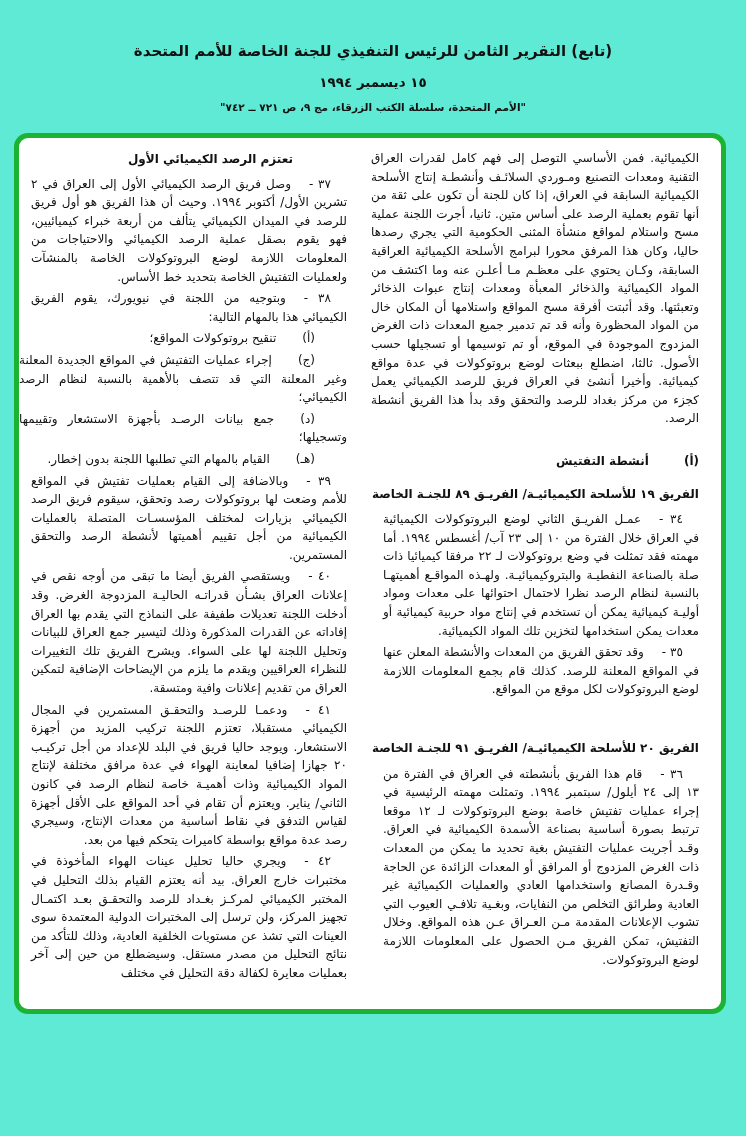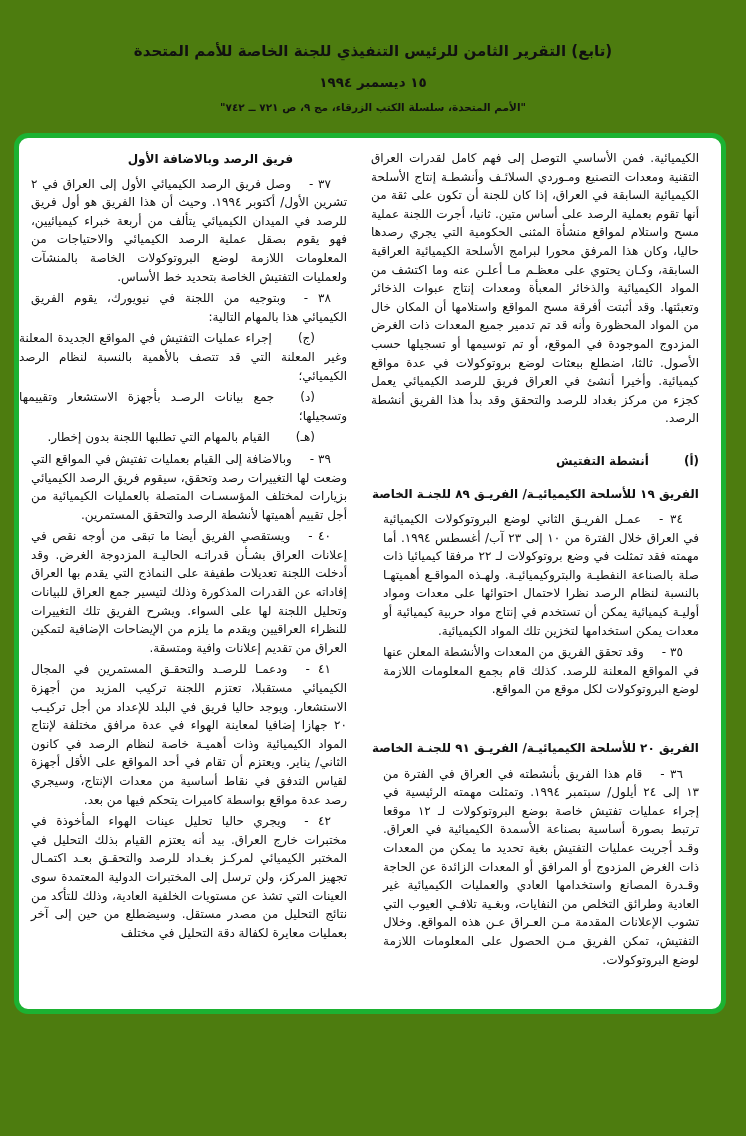--- a/index.html
+++ b/index.html
@@ -5,21 +5,21 @@
   html, body {
     margin: 0;
     padding: 0;
     background: #ffffff;
     font-family: "DejaVu Sans", sans-serif;
   }
   .page {
     position: relative;
     width: 746px;
     height: 1136px;
-    background: #4d7c0f;
+    background: #5eead4;
     overflow: hidden;
     direction: rtl;
     color: #111111;
   }
   
   .header {
     position: absolute;
     top: 42px;
     left: 0;
     width: 746px;
@@ -122,27 +122,28 @@
             <span class="marker">(أ)</span>
             <span>أنشطة التفتيش</span>
           </div>
           <div class="blk subheading"><span>الفريق ١٩ للأسلحة الكيميائيـة/ الفريـق ٨٩ للجنـة الخاصة</span></div>
           <div class="blk body indent"><span class="marker">٣٤ -</span><span>عمـل الفريـق الثاني لوضع البروتوكولات الكيميائية في العراق خلال الفترة من ١٠ إلى ٢٣ آب/ أغسطس ١٩٩٤. أما مهمته فقد تمثلت في وضع بروتوكولات لـ ٢٢ مرفقا كيميائيا ذات صلة بالصناعة النفطيـة والبتروكيميائيـة. ولهـذه المواقـع أهميتهـا بالنسبة لنظام الرصد نظرا لاحتمال احتوائها على معدات ومواد أوليـة كيميائية يمكن أن تستخدم في إنتاج مواد حربية كيميائية أو معدات يمكن استخدامها لتخزين تلك المواد الكيميائية.</span></div>
           <div class="blk body indent"><span class="marker">٣٥ -</span><span>وقد تحقق الفريق من المعدات والأنشطة المعلن عنها في المواقع المعلنة للرصد. كذلك قام بجمع المعلومات اللازمة لوضع البروتوكولات لكل موقع من المواقع.</span></div>
           <div class="blk subheading big-gap"><span>الفريق ٢٠ للأسلحة الكيميائيـة/ الفريـق ٩١ للجنـة الخاصة</span></div>
           <div class="blk body indent"><span class="marker">٣٦ -</span><span>قام هذا الفريق بأنشطته في العراق في الفترة من ١٣ إلى ٢٤ أيلول/ سبتمبر ١٩٩٤. وتمثلت مهمته الرئيسية في إجراء عمليات تفتيش خاصة بوضع البروتوكولات لـ ١٢ موقعا ترتبط بصورة أساسية بصناعة الأسمدة الكيميائية في العراق. وقـد أجريت عمليات التفتيش بغية تحديد ما يمكن من المعدات ذات الغرض المزدوج أو المرافق أو المعدات الزائدة عن الحاجة وقـدرة المصانع واستخدامها العادي والعمليات الكيميائية غير العادية وطرائق التخلص من النفايات، وبغـية تلافـي العيوب التي تشوب الإعلانات المقدمة مـن العـراق عـن هذه المواقع. وخلال التفتيش، تمكن الفريق مـن الحصول على المعلومات اللازمة لوضع البروتوكولات.</span></div>
         </div>
       <div class="col">
-          <div class="blk heading"><span>فريق الرصد وبالاضافة الأول</span></div>
+          <div class="blk heading"><span>تعتزم الرصد الكيميائي الأول</span></div>
           <div class="blk body indent"><span class="marker">٣٧ -</span><span>وصل فريق الرصد الكيميائي الأول إلى العراق في ٢ تشرين الأول/ أكتوبر ١٩٩٤. وحيث أن هذا الفريق هو أول فريق للرصد في الميدان الكيميائي يتألف من أربعة خبراء كيميائيين، فهو يقوم بصقل عملية الرصد الكيميائي والاحتياجات من المعلومات اللازمة لوضع البروتوكولات الخاصة بالمنشآت ولعمليات التفتيش الخاصة بتحديد خط الأساس.</span></div>
           <div class="blk body indent"><span class="marker">٣٨ -</span><span>وبتوجيه من اللجنة في نيويورك، يقوم الفريق الكيميائي هذا بالمهام التالية:</span></div>
+          <div class="blk list-item"><span class="marker">(أ)</span><span>تنقيح بروتوكولات المواقع؛</span></div>
           <div class="blk list-item"><span class="marker">(ج)</span><span>إجراء عمليات التفتيش في المواقع الجديدة المعلنة وغير المعلنة التي قد تتصف بالأهمية بالنسبة لنظام الرصد الكيميائي؛</span></div>
           <div class="blk list-item"><span class="marker">(د)</span><span>جمع بيانات الرصـد بأجهزة الاستشعار وتقييمها وتسجيلها؛</span></div>
           <div class="blk list-item"><span class="marker">(هـ)</span><span>القيام بالمهام التي تطلبها اللجنة بدون إخطار.</span></div>
-          <div class="blk body indent"><span class="marker">٣٩ -</span><span>وبالاضافة إلى القيام بعمليات تفتيش في المواقع التي وضعت لها التغييرات رصد وتحقق، سيقوم فريق الرصد الكيميائي بزيارات لمختلف المؤسسـات المتصلة بالعمليات الكيميائية من أجل تقييم أهميتها لأنشطة الرصد والتحقق المستمرين.</span></div>
+          <div class="blk body indent"><span class="marker">٣٩ -</span><span>وبالاضافة إلى القيام بعمليات تفتيش في المواقع للأمم وضعت لها بروتوكولات رصد وتحقق، سيقوم فريق الرصد الكيميائي بزيارات لمختلف المؤسسـات المتصلة بالعمليات الكيميائية من أجل تقييم أهميتها لأنشطة الرصد والتحقق المستمرين.</span></div>
           <div class="blk body indent"><span class="marker">٤٠ -</span><span>ويستقصي الفريق أيضا ما تبقى من أوجه نقص في إعلانات العراق بشـأن قدراتـه الحاليـة المزدوجة الغرض. وقد أدخلت اللجنة تعديلات طفيفة على النماذج التي يقدم بها العراق إفاداته عن القدرات المذكورة وذلك لتيسير جمع العراق للبيانات وتحليل اللجنة لها على السواء. ويشرح الفريق تلك التغييرات للنظراء العراقيين ويقدم ما يلزم من الإيضاحات الإضافية لتمكين العراق من تقديم إعلانات وافية ومتسقة.</span></div>
           <div class="blk body indent"><span class="marker">٤١ -</span><span>ودعمـا للرصـد والتحقـق المستمرين في المجال الكيميائي مستقبلا، تعتزم اللجنة تركيب المزيد من أجهزة الاستشعار. ويوجد حاليا فريق في البلد للإعداد من أجل تركيـب ٢٠ جهازا إضافيا لمعاينة الهواء في عدة مرافق مختلفة لإنتاج المواد الكيميائية وذات أهميـة خاصة لنظام الرصد في كانون الثاني/ يناير. ويعتزم أن تقام في أحد المواقع على الأقل أجهزة لقياس التدفق في نقاط أساسية من معدات الإنتاج، وسيجري رصد عدة مواقع بواسطة كاميرات يتحكم فيها من بعد.</span></div>
           <div class="blk body indent"><span class="marker">٤٢ -</span><span>ويجري حاليا تحليل عينات الهواء المأخوذة في مختبرات خارج العراق. بيد أنه يعتزم القيام بذلك التحليل في المختبر الكيميائي لمركـز بغـداد للرصد والتحقـق بعـد اكتمـال تجهيز المركز، ولن ترسل إلى المختبرات الدولية المعتمدة سوى العينات التي تشذ عن مستويات الخلفية العادية، وذلك للتأكد من نتائج التحليل من مصدر مستقل. وسيضطلع من حين إلى آخر بعمليات معايرة لكفالة دقة التحليل في مختلف</span></div>
         </div>
     </div>
   </div>
 
 
 </div>
 

